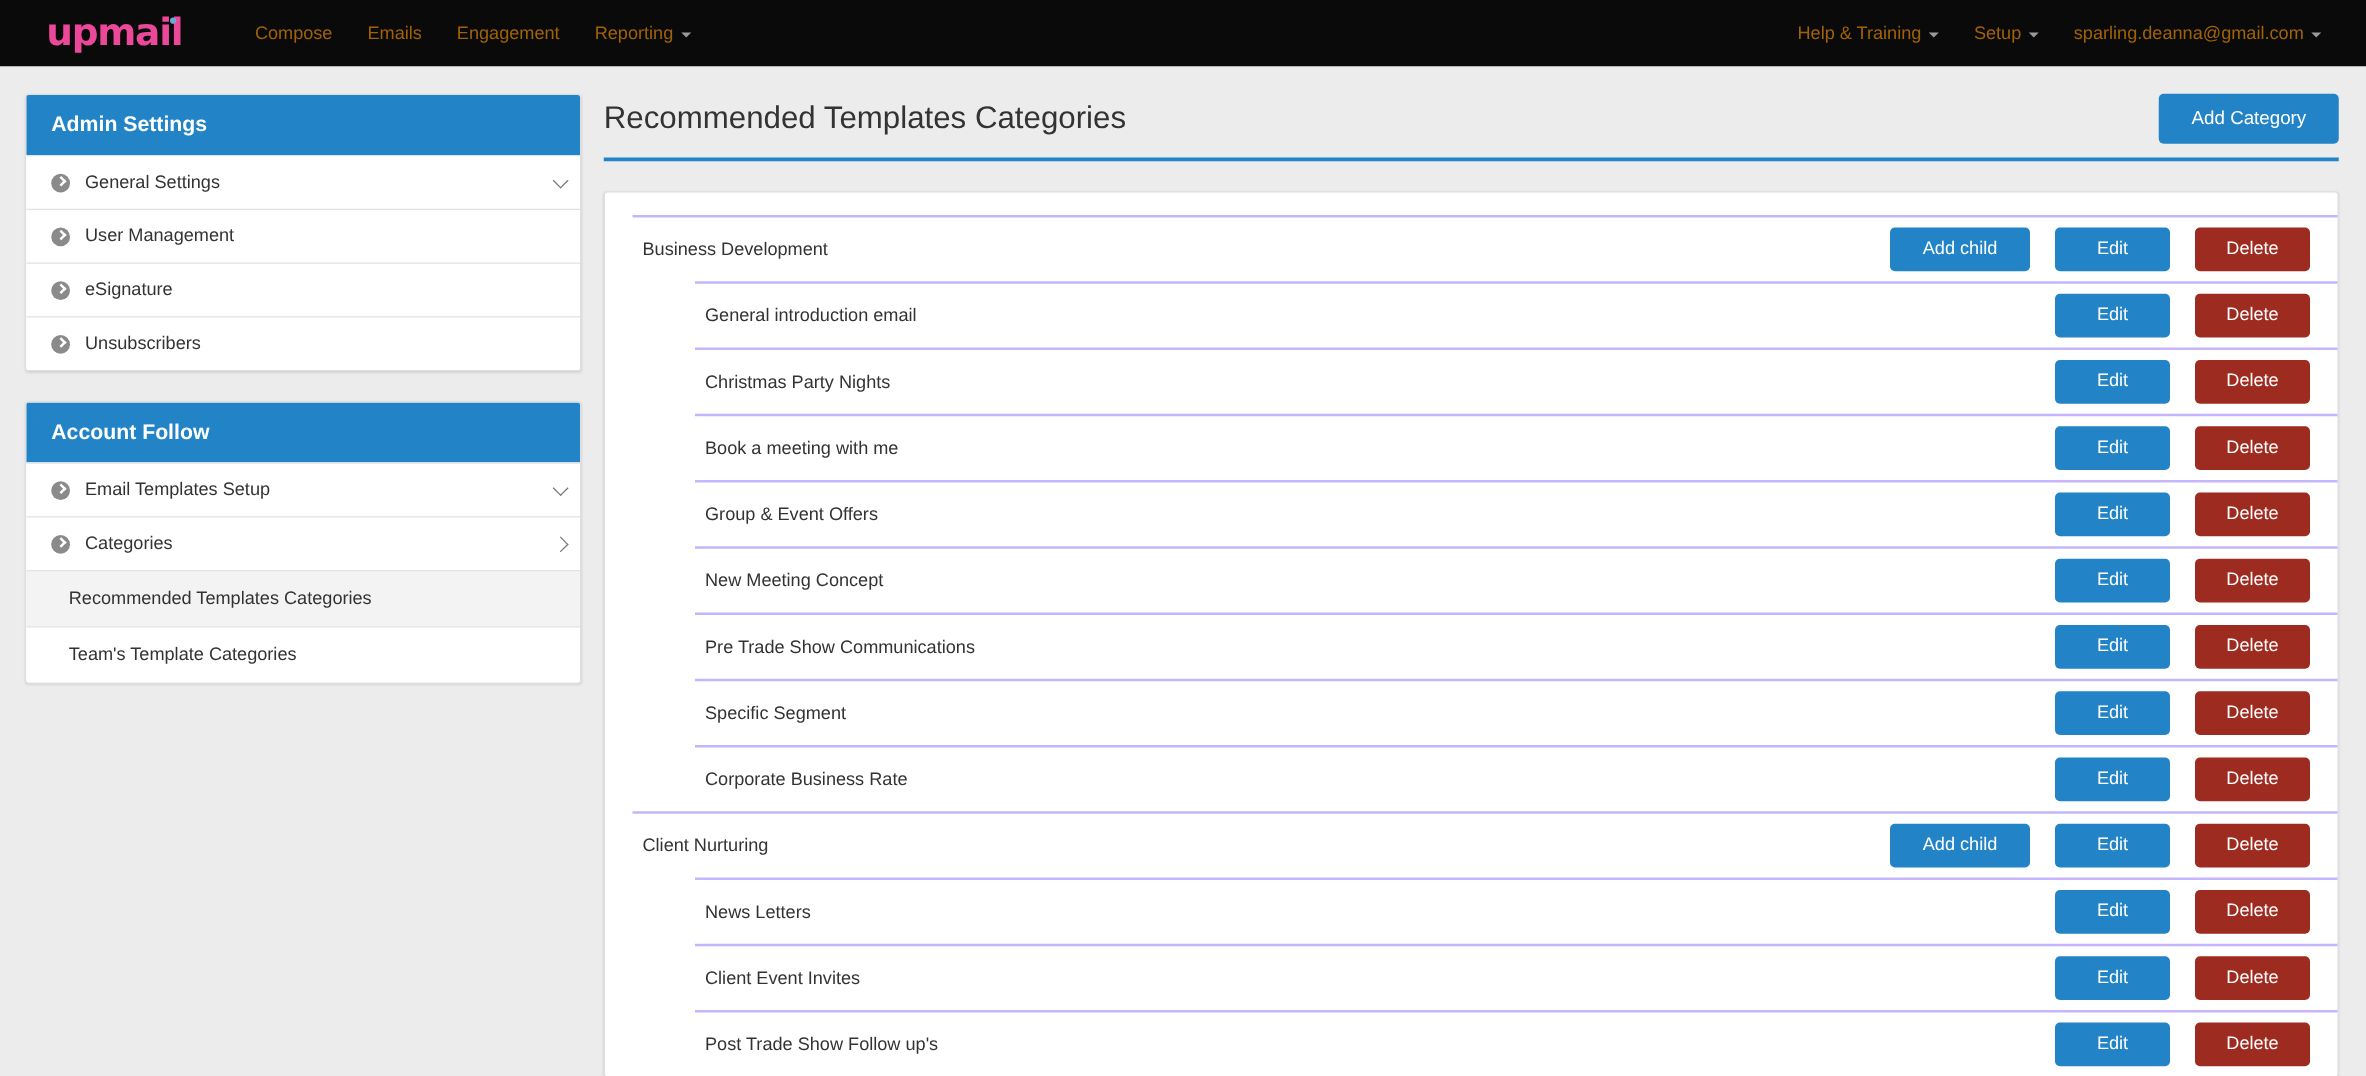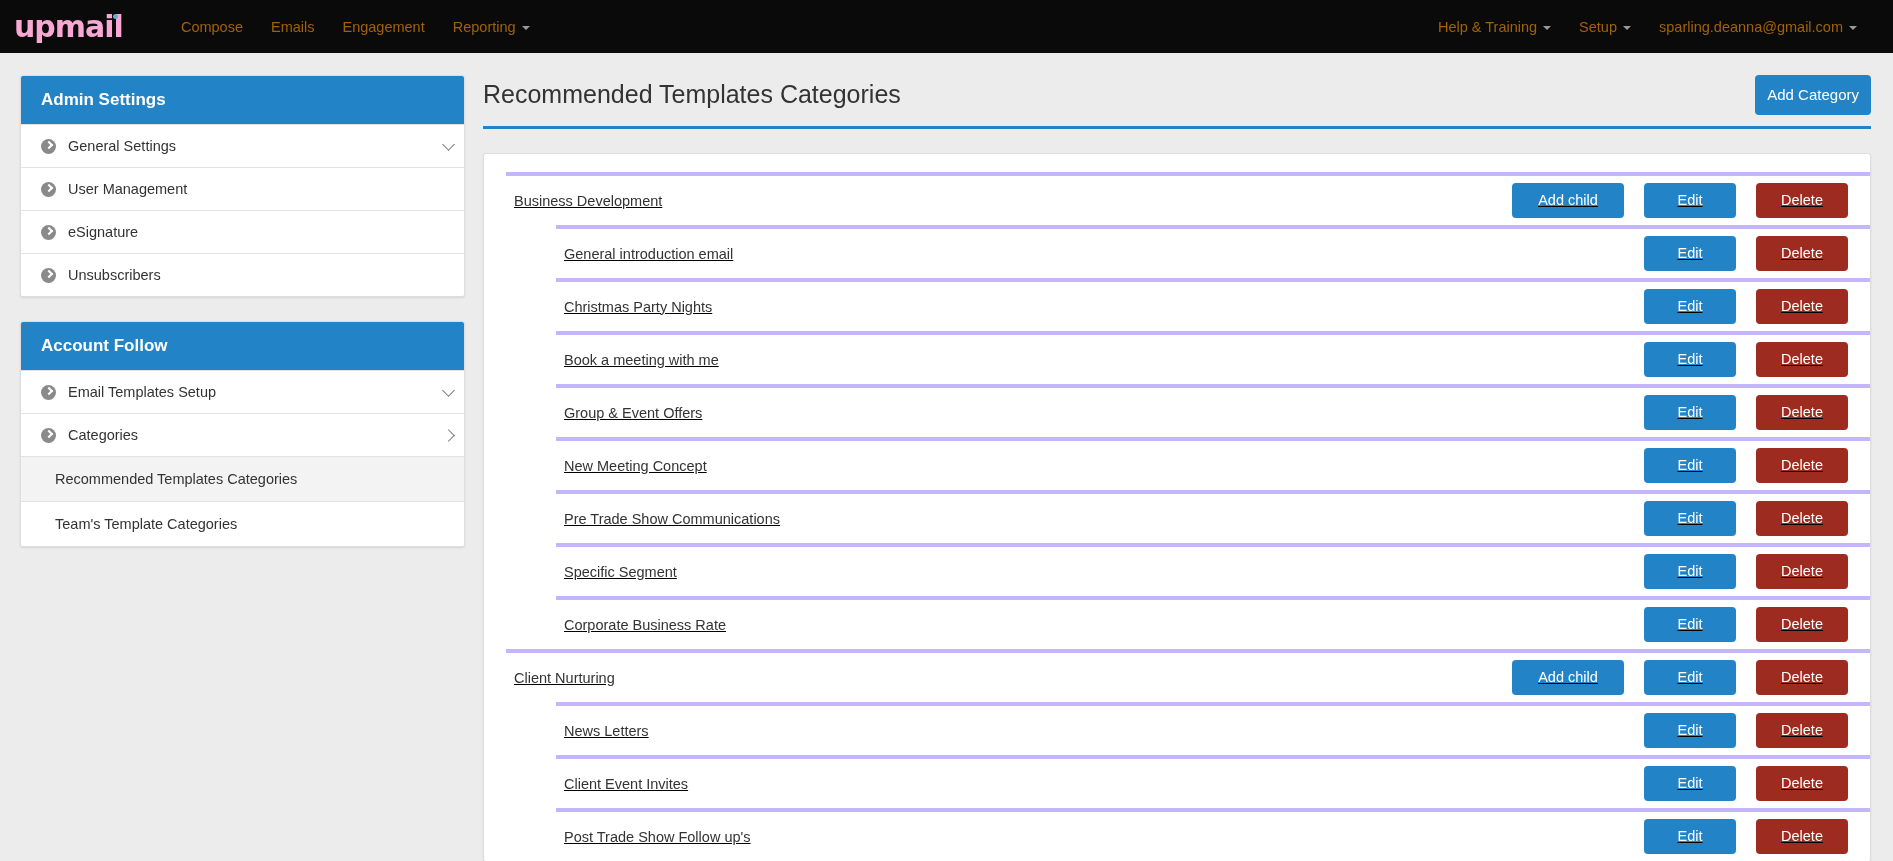--- a/index.html
+++ b/index.html
@@ -16,26 +16,27 @@
     height: 53px;
     background: #0a0a0a;
     display: flex;
     align-items: center;
     padding: 0 22px 0 8px;
     position: relative;
   }
   .logo {
     font-size: 30px;
     font-weight: bold;
-    color: #f9a8d4;
+    color: #ec4899;
     letter-spacing: -1px;
     line-height: 1;
     padding: 0 6px 0 6px;
     position: relative;
     font-family: "DejaVu Sans", sans-serif;
+    margin-left: 23px;
   }
   .logo .dot {
     position: absolute;
     width: 5px; height: 5px;
     background: #6aa9d6;
     border-radius: 50%;
     top: 2px;
     right: 11px;
   }
   .nav-left { display: flex; align-items: center; gap: 0; margin-left: 38px; }
@@ -150,38 +151,37 @@
     font-size: 14.5px;
     font-family: "Liberation Sans", sans-serif;
     cursor: pointer;
     padding: 9px 16px;
     line-height: 1.2;
     white-space: nowrap;
     margin-left: 15px;
   }
   .btn-primary { background: #2284c6; }
   .btn-danger  { background: #9e2b20; }
-  .btn-add-category { margin-left: auto; padding: 11px 12px; font-size: 15px; }
+  .btn-add-category { margin-left: auto; padding: 11px 26px; font-size: 15px; }
 
   .card {
     background: #fff;
     border: 1px solid #dedede;
     border-radius: 3px;
     box-shadow: 0 1px 2px rgba(0,0,0,.10);
     padding: 18px 0 0 0;
     min-height: 700px;
   }
 
   .row {
     display: flex;
     align-items: center;
-    border-top: 4px solid #c4b5fd;
+    border-top: 2px solid #c4b5fd;
     min-height: 53px;
     padding: 6px 22px 6px 0;
-    text-decoration: underline;
   }
   .row-parent { margin-left: 22px; }
   .row-child  { margin-left: 72px; }
   .row .name {
     font-size: 14.5px;
     color: #333;
     flex: 1;
     padding-left: 8px;
   }
   .row .actions { display: flex; gap: 5px; }

